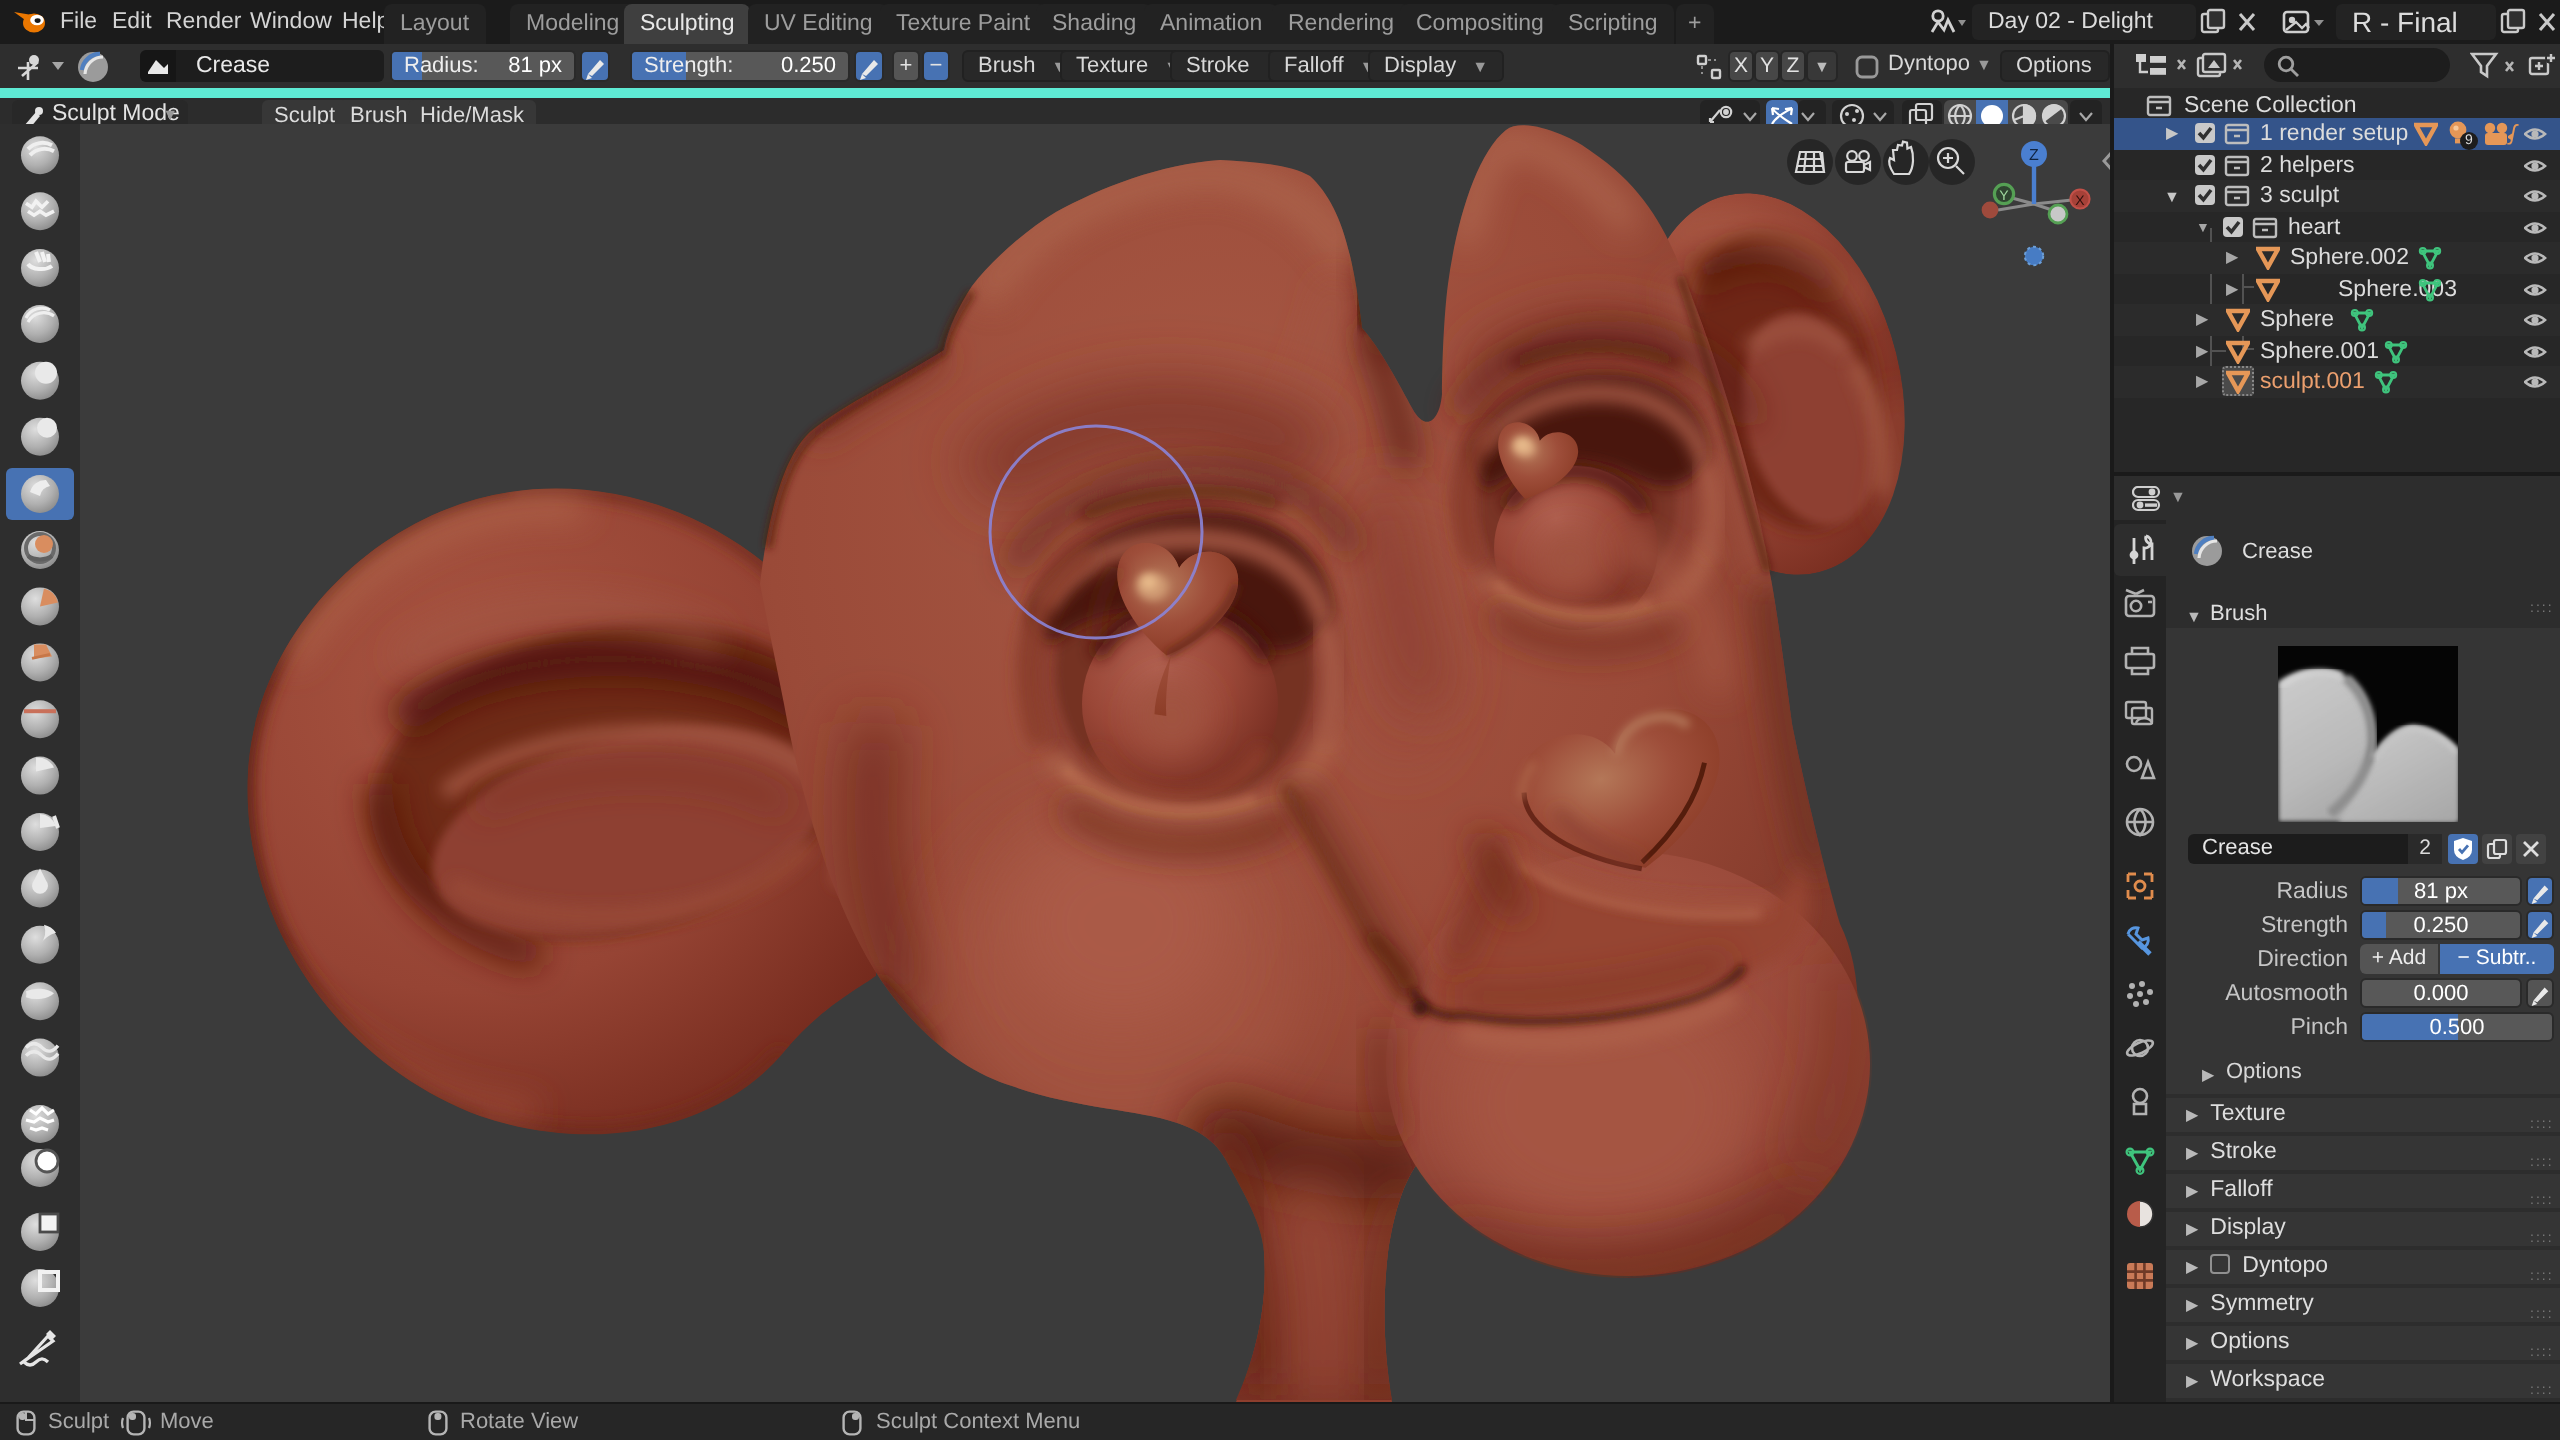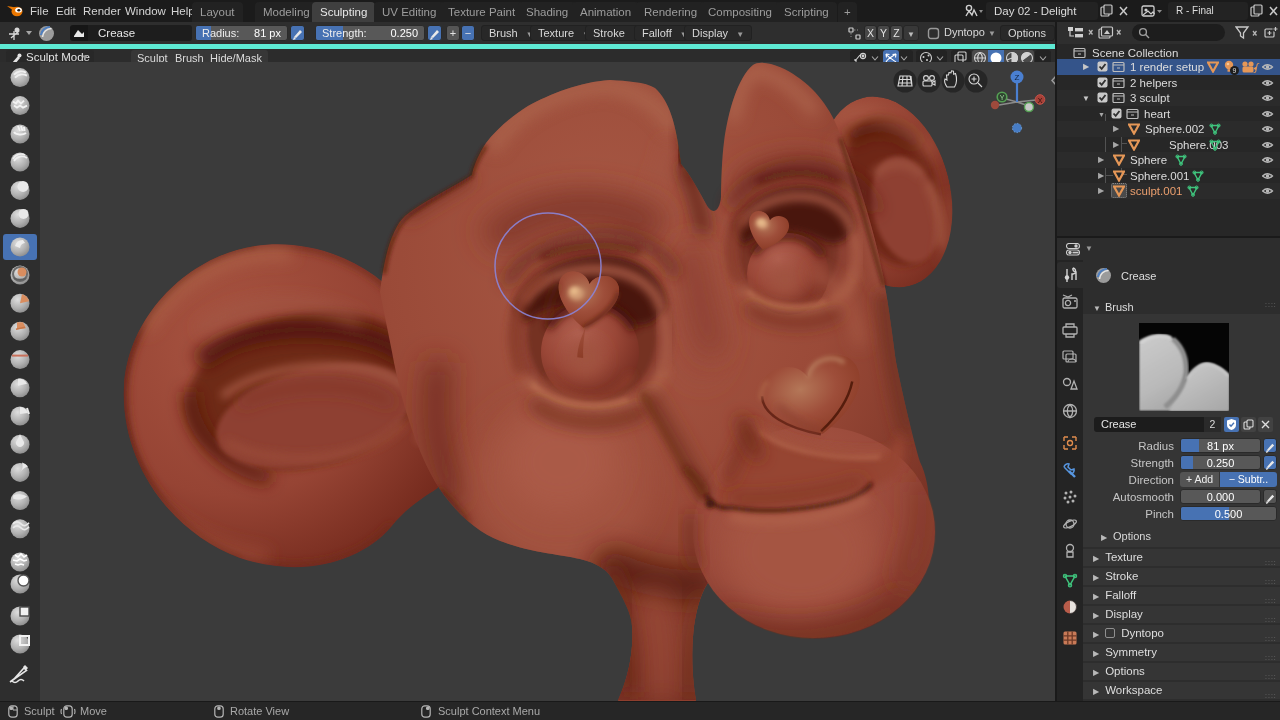--- a/index.html
+++ b/index.html
@@ -80,21 +80,21 @@
       <rect x="1" y="3" width="8" height="9" rx="1" fill="none" stroke="#c9c9c9" stroke-width="1.2"></rect>
       <rect x="4" y="1" width="8" height="9" rx="1" fill="#2e2e2e" stroke="#c9c9c9" stroke-width="1.2"></rect>
       <path d="M20,3 l7,8 M27,3 l-7,8" stroke="#c9c9c9" stroke-width="1.5"></path>
     </svg>
     <svg class="abs" style="left:1140px;top:3px" width="24" height="16" viewBox="0 0 24 16">
       <rect x="2" y="3" width="12" height="10" rx="1.5" fill="none" stroke="#cecece" stroke-width="1.3"></rect>
       <circle cx="6" cy="7" r="1.6" fill="#cecece"></circle>
       <path d="M3,12 l5,-4 l3,3 l2,-2 l1.5,2" stroke="#cecece" stroke-width="1.2" fill="none"></path>
       <path d="M17,7 l5,0 l-2.5,3 z" fill="#909090"></path>
     </svg>
-    <div class="abs" style="left:1168px;top:2px;width:80px;height:18px;background:#232323;border-radius:3px;color:#dcdcdc;font-size:10px;line-height:18px;padding-left:8px;">R - Final</div>
+    <div class="abs" style="left:1168px;top:2px;width:80px;height:18px;background:#232323;border-radius:3px;color:#dcdcdc;font-size:14px;line-height:18px;padding-left:8px;">R - Final</div>
     <svg class="abs" style="left:1250px;top:4px" width="30" height="14" viewBox="0 0 30 14">
       <rect x="1" y="3" width="8" height="9" rx="1" fill="none" stroke="#c9c9c9" stroke-width="1.2"></rect>
       <rect x="4" y="1" width="8" height="9" rx="1" fill="#2e2e2e" stroke="#c9c9c9" stroke-width="1.2"></rect>
       <path d="M20,3 l7,8 M27,3 l-7,8" stroke="#c9c9c9" stroke-width="1.5"></path>
     </svg>
   </div>
 
   <div id="row2" class="abs">
     <svg class="abs" style="left:8px;top:4px" width="26" height="15" viewBox="0 0 26 15">
       <circle cx="9" cy="4" r="2.5" fill="#d8d8d8"></circle>

